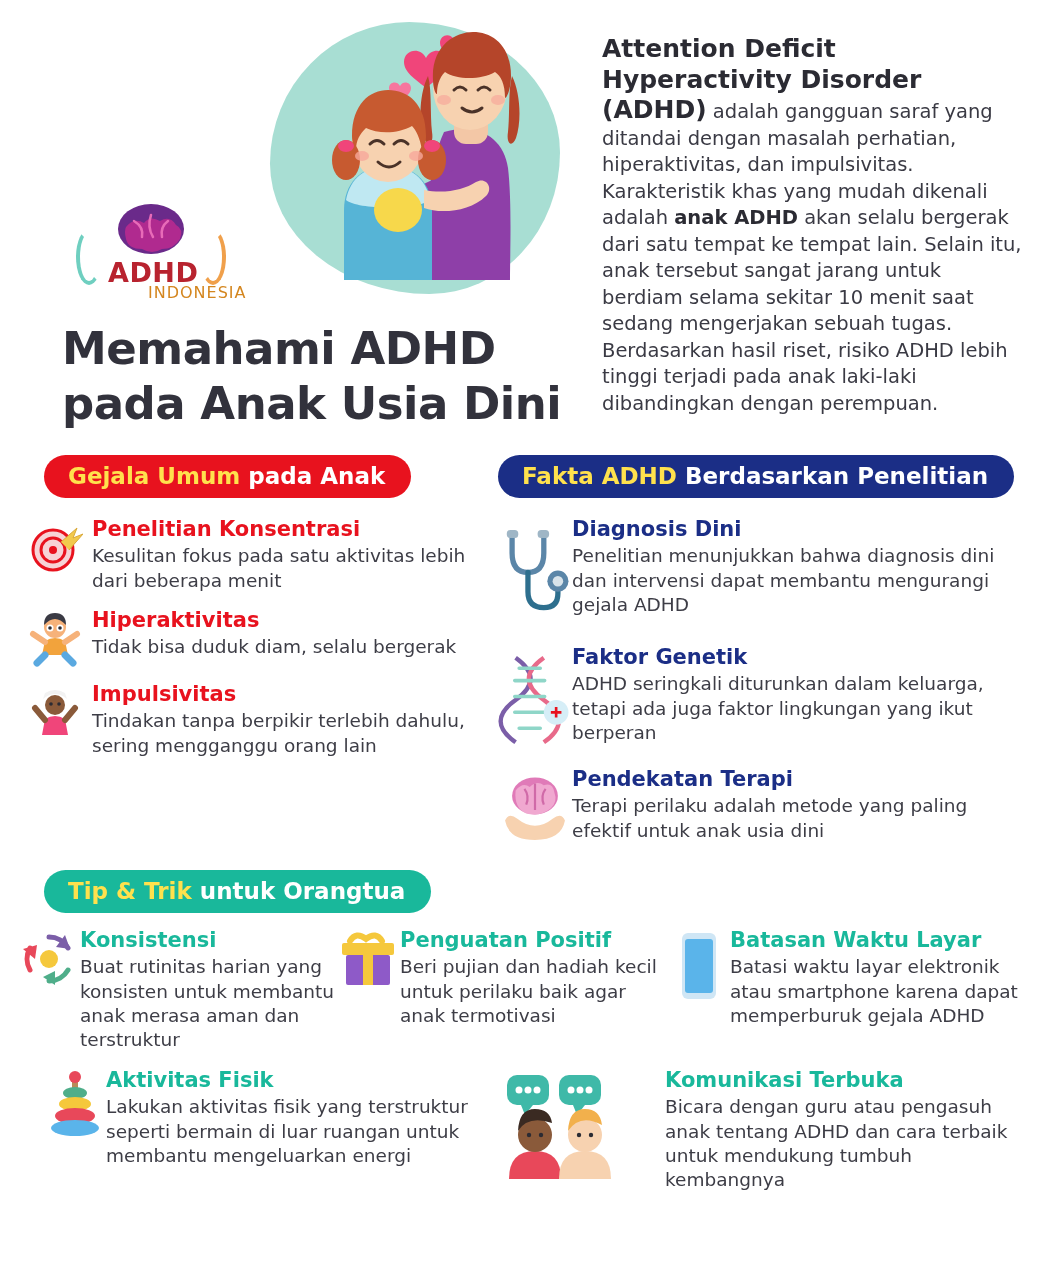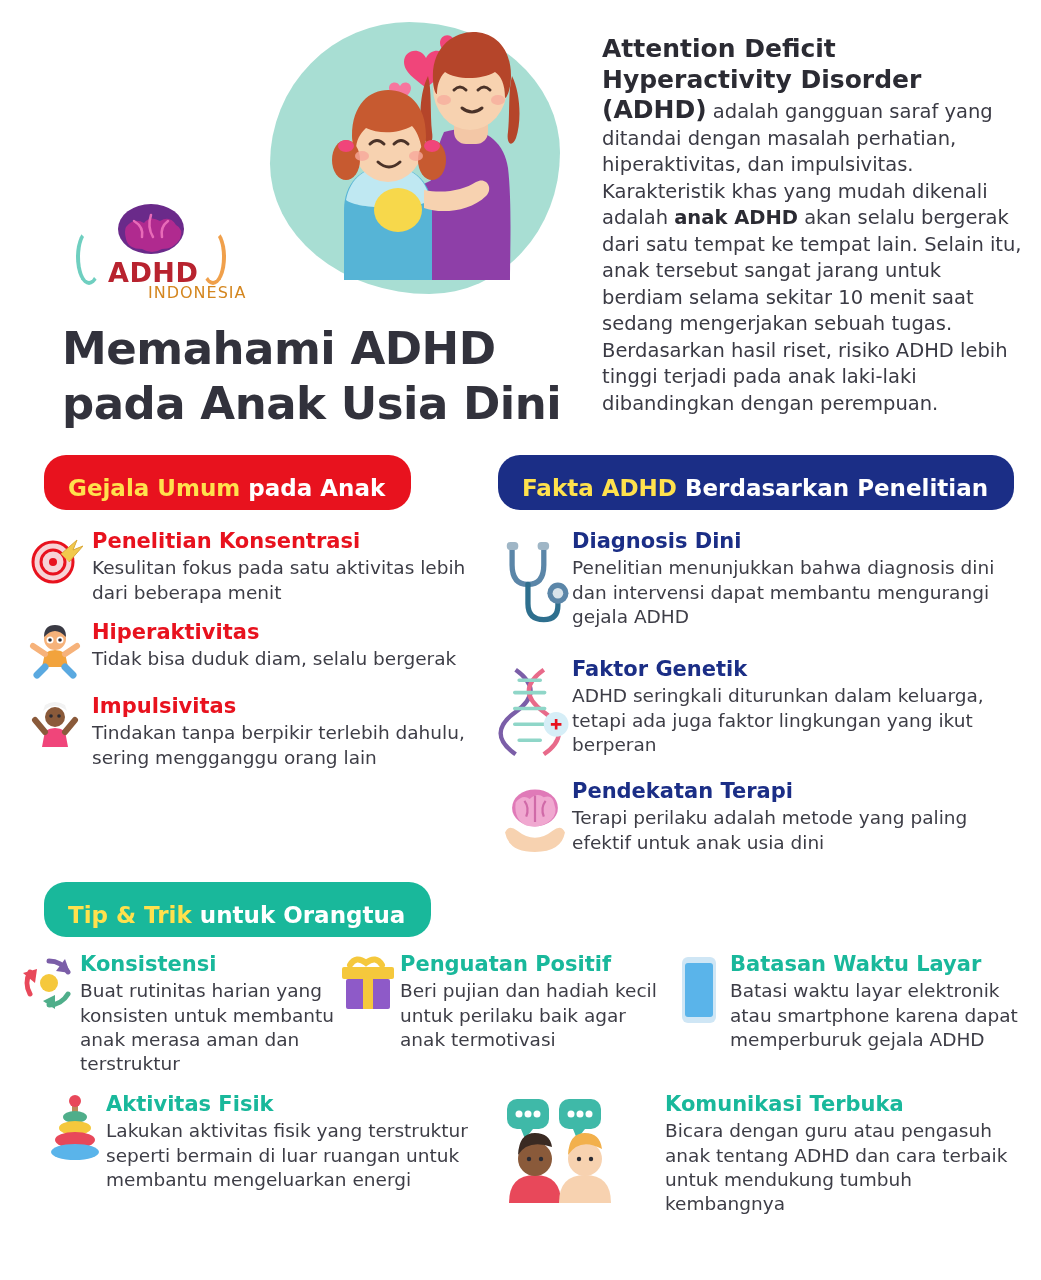--- a/index.html
+++ b/index.html
@@ -112,21 +112,21 @@
     font-size: 25px;
     color: #2b2b33;
     line-height: 1.2;
   }
   .intro .bold { font-weight: bold; color: #2b2b33; }
 
   
   .pill {
     display: inline-block;
     border-radius: 22px;
-    padding: 20px 26px 9px 24px;
+    padding: 8px 26px 9px 24px;
     font-size: 23px;
     font-weight: bold;
     white-space: nowrap;
   }
   .pill .accent { }
   .pill-red { background: #e8121e; color: #ffffff; }
   .pill-red .accent { color: #ffe14d; }
   .pill-blue { background: #1b2e86; color: #ffffff; }
   .pill-blue .accent { color: #ffe14d; }
   .pill-green { background: #19b89b; color: #ffffff; }

